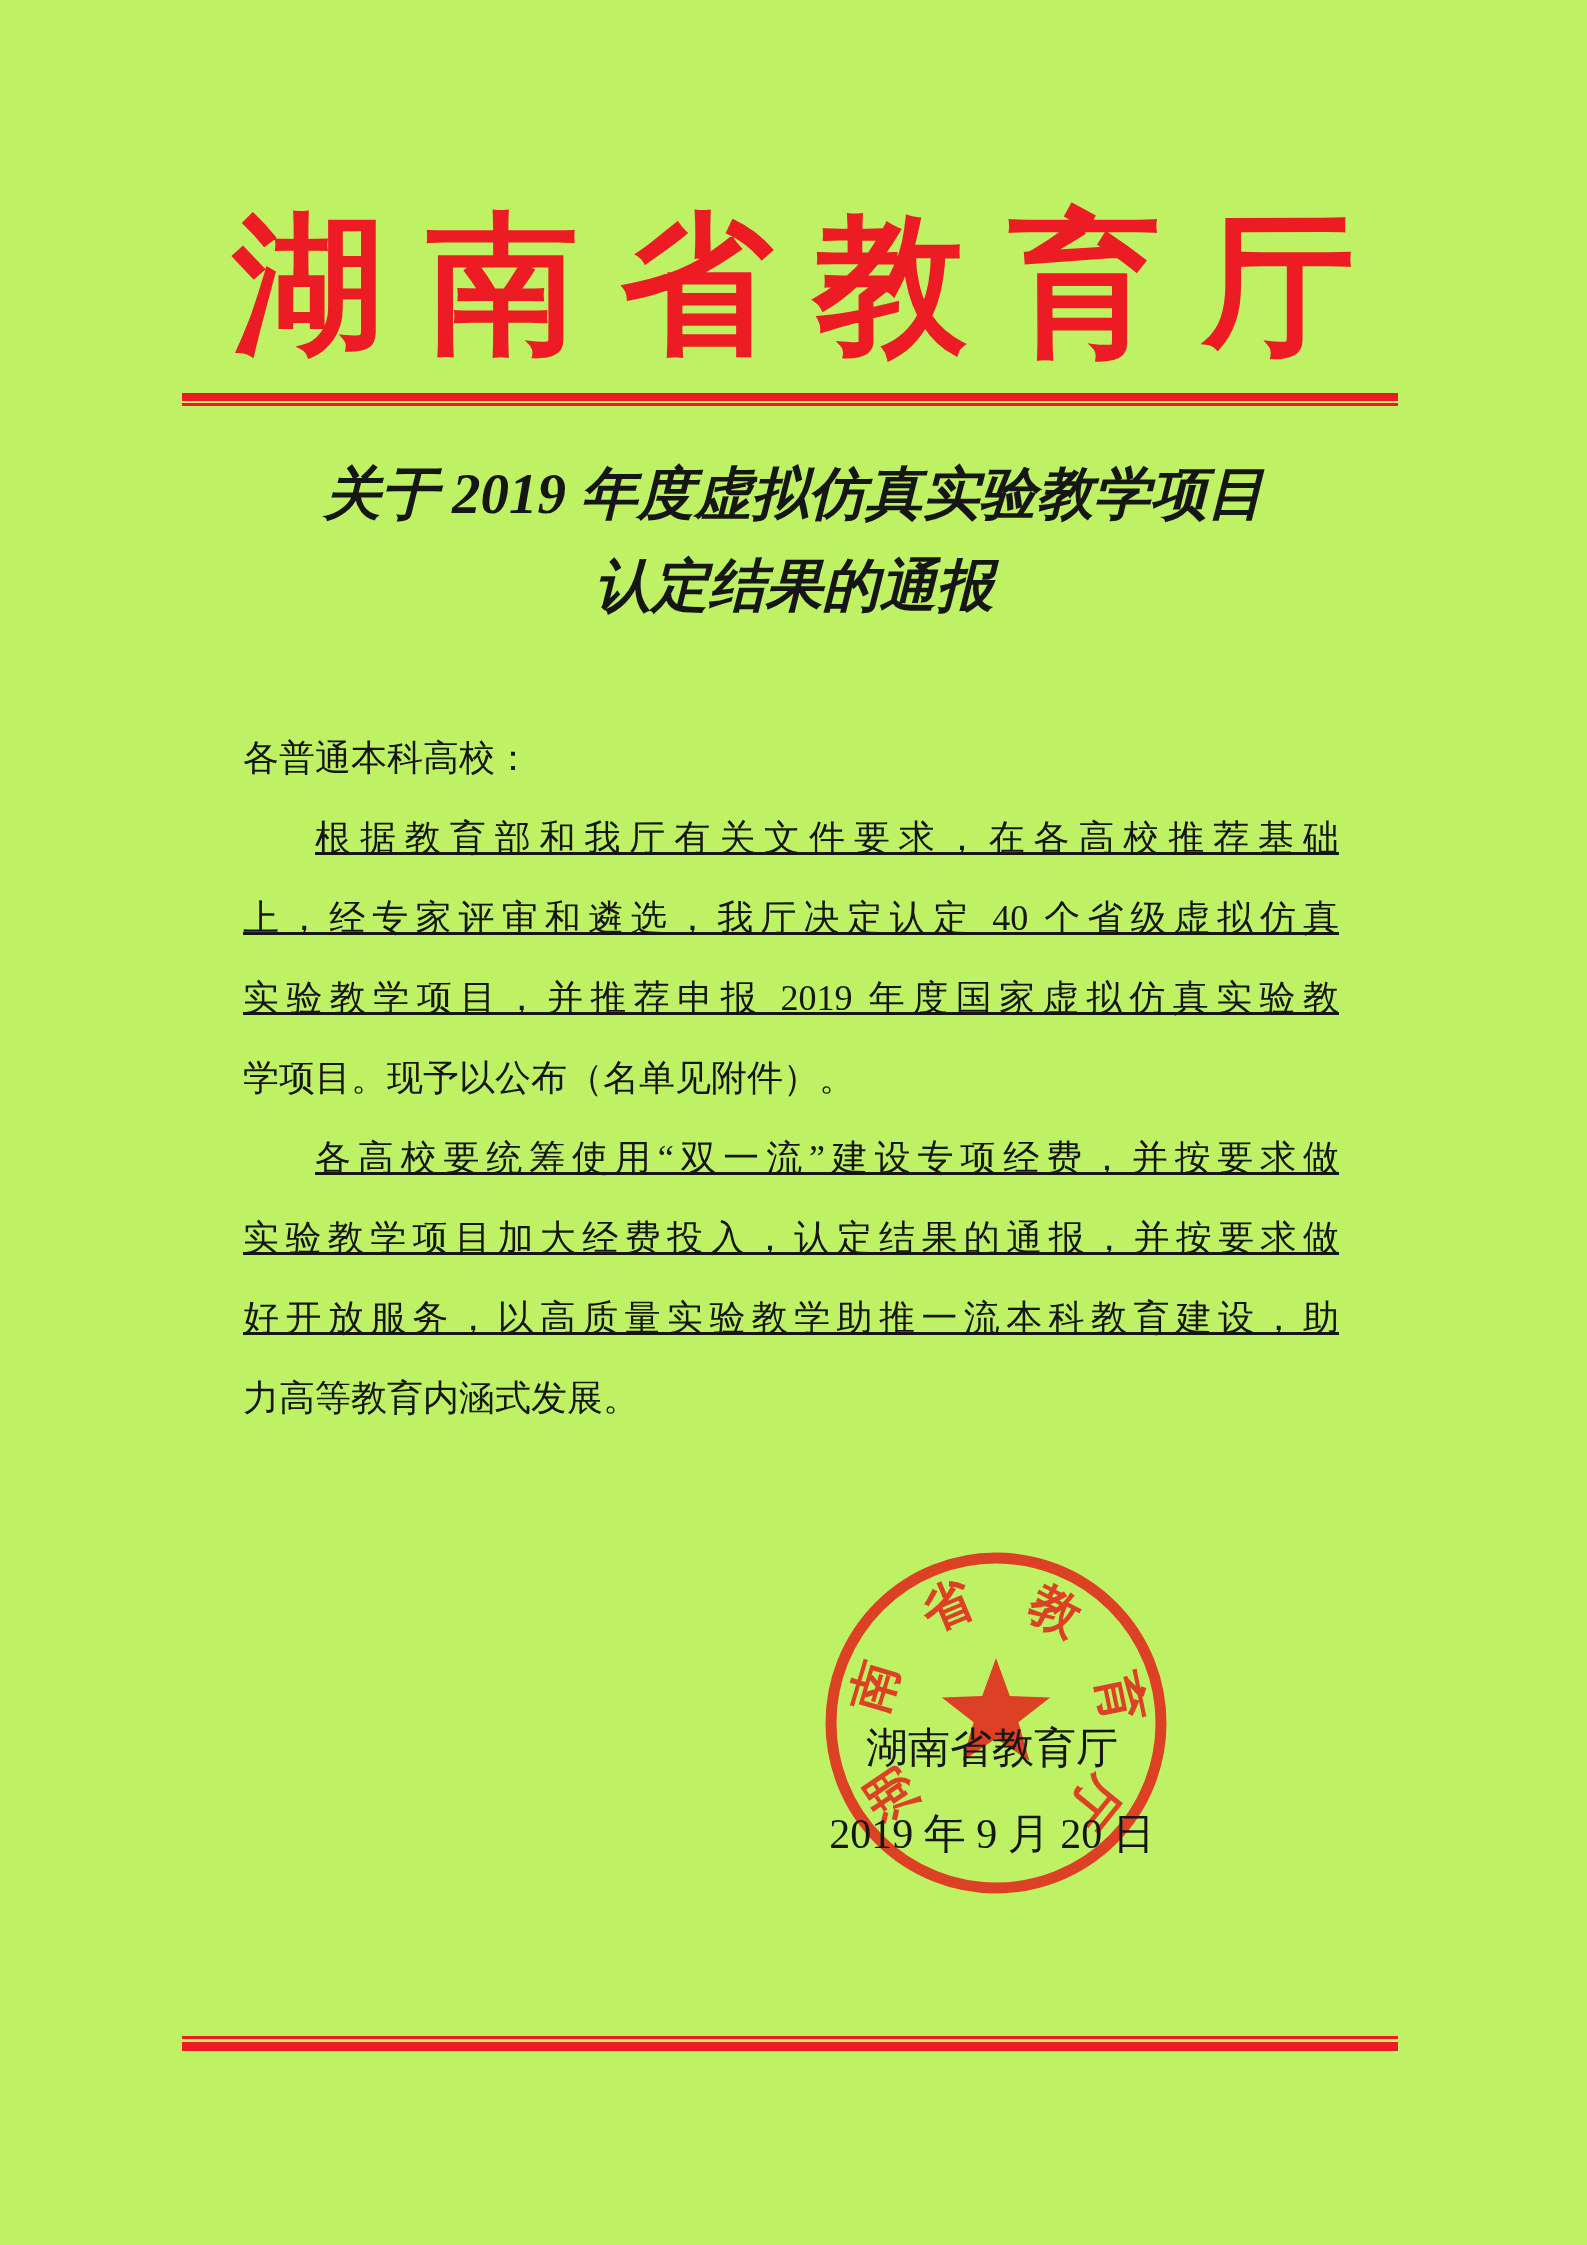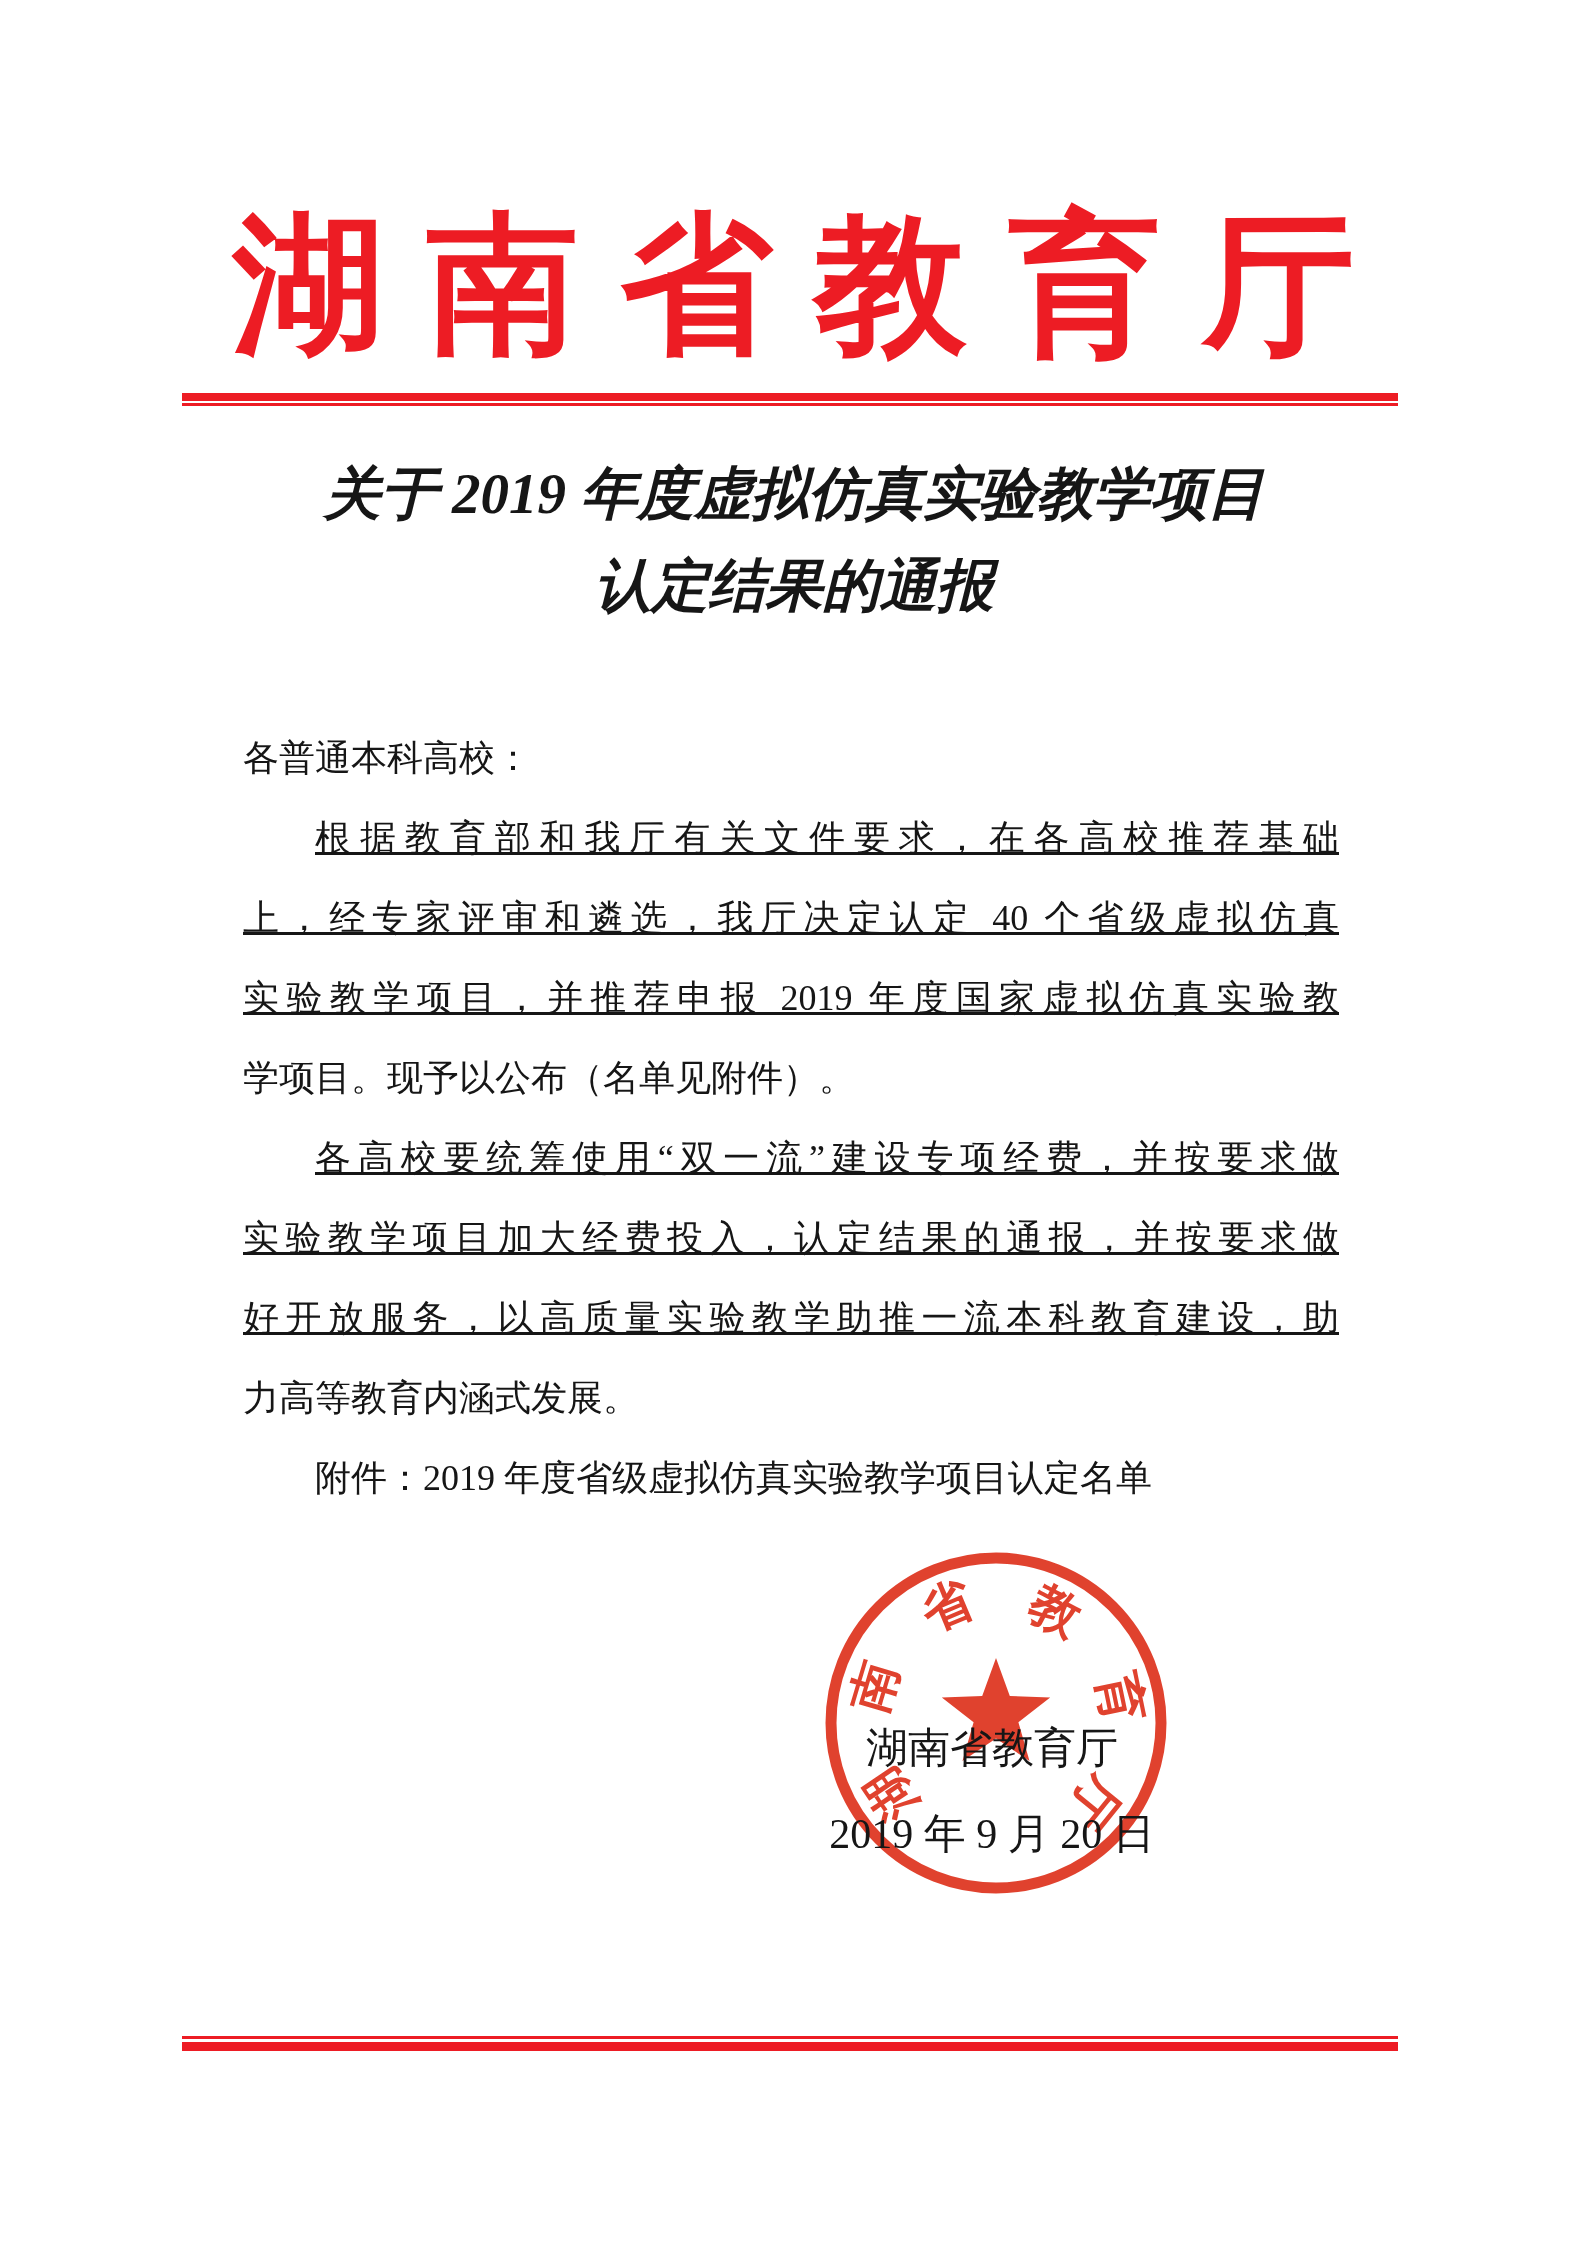--- a/index.html
+++ b/index.html
@@ -1,20 +1,20 @@
 <!DOCTYPE html>
 <html style="--red: #ed1c24;"><head>
 <meta charset="utf-8">
 <style>
   html,body{margin:0;padding:0;background:#888;}
   .page{
     position:relative;
     width:1587px;height:2245px;
     margin:0 auto;
-    background:#ffffff;
+    background:#bef264;
     overflow:hidden;
     font-family:"Liberation Serif","DejaVu Serif",serif;
     color:#161616;
   }
   
   .agency-header{
     position:absolute;
     left:0;top:196px;width:100%;
     text-align:center;
     font-size:152px;
@@ -107,21 +107,20 @@
   <div class="doc-body">
     <div class="bline">各普通本科高校：</div>
     <div class="bline stretch indent">根据教育部和我厅有关文件要求，在各高校推荐基础</div>
     <div class="bline stretch">上，经专家评审和遴选，我厅决定认定 40 个省级虚拟仿真</div>
     <div class="bline stretch">实验教学项目，并推荐申报 2019 年度国家虚拟仿真实验教</div>
     <div class="bline">学项目。现予以公布（名单见附件）。</div>
     <div class="bline stretch indent">各高校要统筹使用“双一流”建设专项经费，并按要求做</div>
     <div class="bline stretch">实验教学项目加大经费投入，认定结果的通报，并按要求做</div>
     <div class="bline stretch">好开放服务，以高质量实验教学助推一流本科教育建设，助</div>
     <div class="bline">力高等教育内涵式发展。</div>
-    <div class="bline indent">附件：2019 年度省级虚拟仿真实验教学项目认定名单</div>
   </div>
 
   <svg class="seal" viewBox="-185 -185 370 370" style="color: rgb(223, 55, 34);">
     <circle r="165" fill="none" stroke="currentColor" stroke-width="11"></circle>
     <polygon fill="currentColor" transform="translate(0,-8)" points="0,-57 13.8,-19 54.2,-17.6 22.4,7.3 33.5,46.1 0,23.5 -33.5,46.1 -22.4,7.3 -54.2,-17.6 -13.8,-19"></polygon>
     <g id="seal-ring-text">
         <text transform="rotate(-124)" y="-110" text-anchor="middle">湖</text>
         <text transform="rotate(-73.4)" y="-110" text-anchor="middle">南</text>
         <text transform="rotate(-22.799999999999997)" y="-110" text-anchor="middle">省</text>
         <text transform="rotate(27.80000000000001)" y="-110" text-anchor="middle">教</text>

